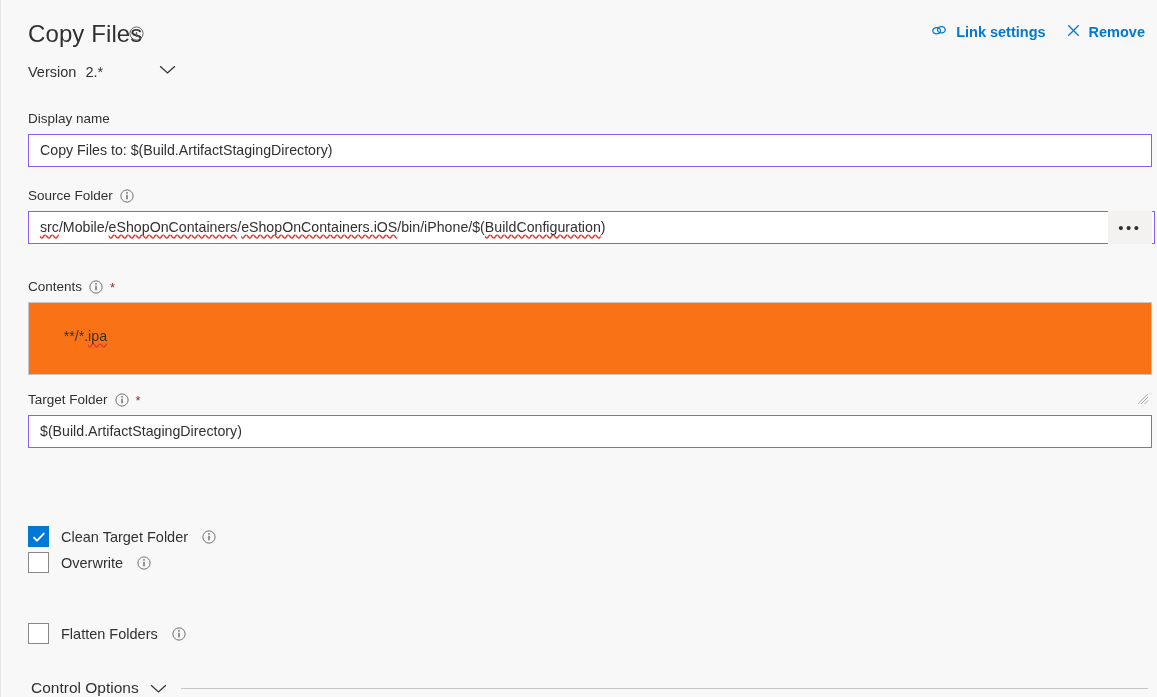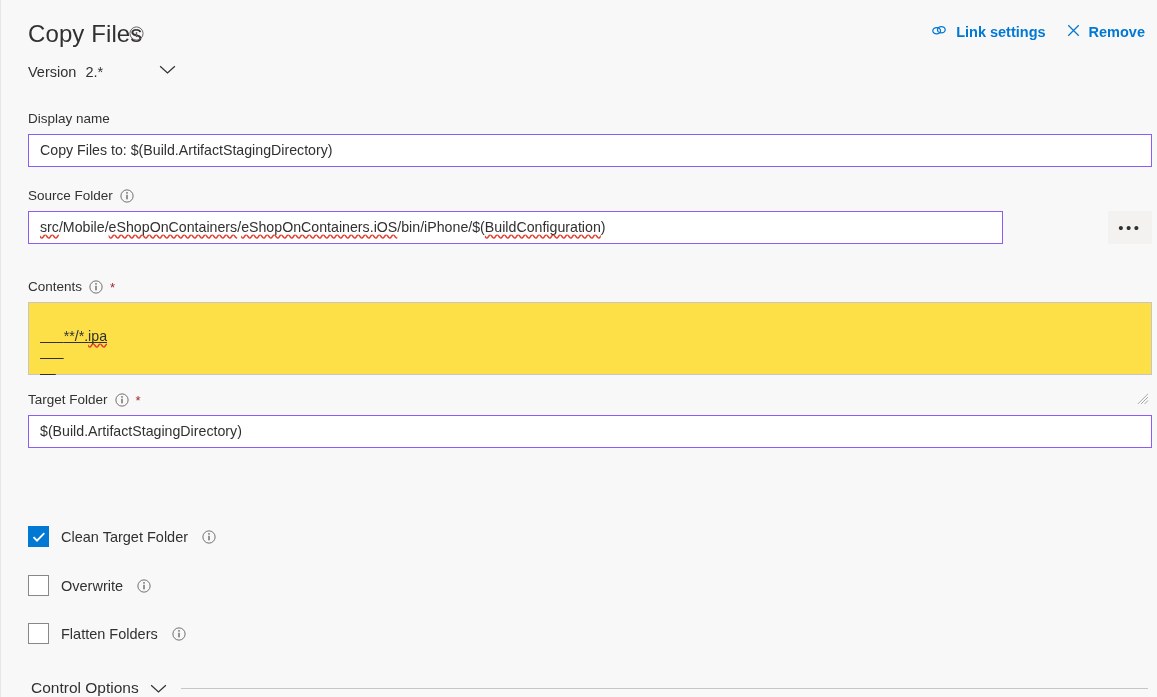--- a/index.html
+++ b/index.html
@@ -112,21 +112,21 @@
     height: 33px;
     background: #ffffff;
     border: 1px solid #8b5cf6;
     font-size: 14.2px;
     color: #323130;
     line-height: 31px;
     padding: 0 11px;
     white-space: nowrap;
     overflow: hidden;
   }
-  .txtbox.with-browse { width: 975px; }
+  .txtbox.with-browse { width: 1127px; }
 
   .browse-btn {
     position: absolute;
     right: 0;
     top: 0;
     width: 44px;
     height: 33px;
     background: #f3f2f1;
     border: 1px solid transparent;
     display: flex;
@@ -138,28 +138,27 @@
     letter-spacing: 2.5px;
     box-sizing: border-box;
   }
 
   .input-row { position: relative; width: 1124px; }
 
   .textarea-box {
     box-sizing: border-box;
     width: 1124px;
     height: 73px;
-    background: #fde047;
+    background: #f97316;
     border: 1px solid #c8c6c4;
     font-size: 14.2px;
     color: #323130;
     padding: 9px 11px;
     position: relative;
     white-space: pre-wrap;
-    text-decoration: underline;
   }
   .resize-grip {
     position: absolute;
     right: 2px;
     bottom: 2px;
     width: 12px;
     height: 12px;
     pointer-events: none;
   }
 
@@ -364,21 +363,21 @@
     <span class="chk-label">Clean Target Folder</span>
     <span class="info">
       <svg width="14" height="14" viewBox="0 0 16 16">
         <circle cx="8" cy="8" r="7" fill="none" stroke="#605e5c" stroke-width="1"></circle>
         <circle cx="8" cy="4.5" r="0.95" fill="#605e5c"></circle>
         <rect x="7.25" y="6.6" width="1.5" height="5.2" fill="#605e5c"></rect>
       </svg>
     </span>
   </div>
 
-  <div class="chk-row" style="top:575px;">
+  <div class="chk-row" style="top:552px;">
     <span class="chk"></span>
     <span class="chk-label">Overwrite</span>
     <span class="info">
       <svg width="14" height="14" viewBox="0 0 16 16">
         <circle cx="8" cy="8" r="7" fill="none" stroke="#605e5c" stroke-width="1"></circle>
         <circle cx="8" cy="4.5" r="0.95" fill="#605e5c"></circle>
         <rect x="7.25" y="6.6" width="1.5" height="5.2" fill="#605e5c"></rect>
       </svg>
     </span>
   </div>

